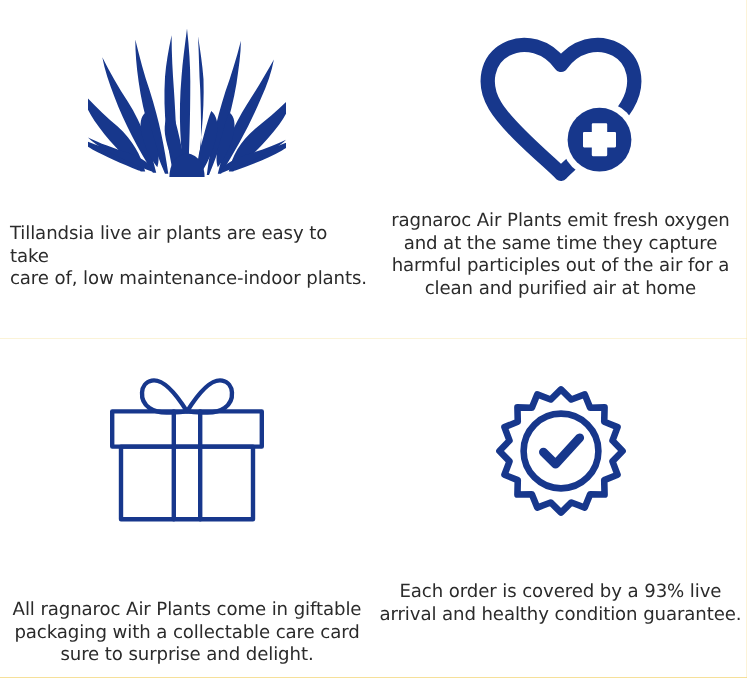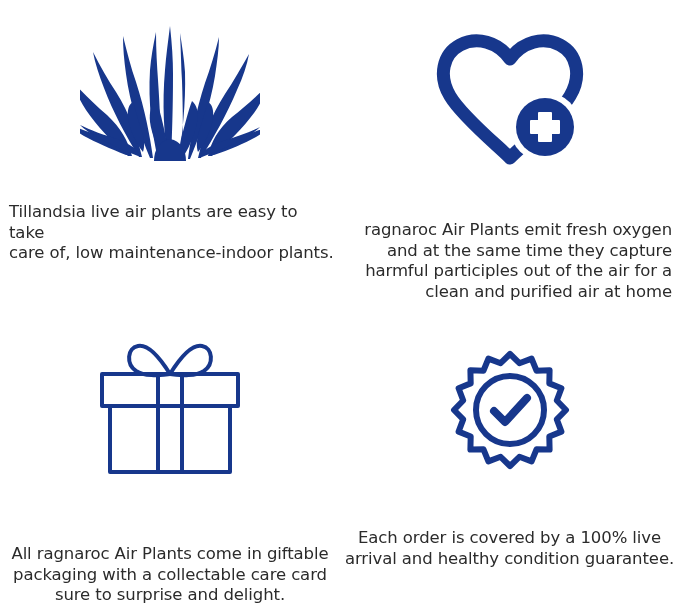--- a/index.html
+++ b/index.html
@@ -56,22 +56,21 @@
   }
   .cell-plant .caption {
     text-align: left;
     width: 326px;
     padding: 0;
     margin-left: 4px;
     margin-top: 34px;
   }
   .cell-oxygen .caption {
     width: 325px;
-    margin-top: 52px;
-    text-align: right;
+    margin-top: 22px;
   }
   .cell-gift .caption {
     width: 330px;
     margin-top: 68px;
   }
   .cell-guarantee .caption {
     width: 330px;
     margin-top: 48px;
   }
 </style>
@@ -186,17 +185,17 @@
                    L24.7 86.5 L12.6 81.6 L17.2 69.4 L8 60 L17.2 50.5
                    L12.6 38.3 L24.7 33.4 L24.4 20.3 L37.5 20.7 L42.4 8.6
                    L54.6 13.2 Z" fill="none" stroke="#17378c" stroke-width="6" stroke-linejoin="round" stroke-linecap="round"></path>
 
           <circle cx="64" cy="60" r="34" fill="none" stroke="#17378c" stroke-width="6"></circle>
 
           <path d="M48 61 L59 72 L81 48" fill="none" stroke="#17378c" stroke-width="8" stroke-linecap="round" stroke-linejoin="round"></path>
         </svg>
       </span>
     </div>
-    <p class="caption">Each order is covered by a 100% live
+    <p class="caption">Each order is covered by a 93% live
 arrival and healthy condition guarantee.</p>
   </div>
 
 </div>
 
 </body></html>

